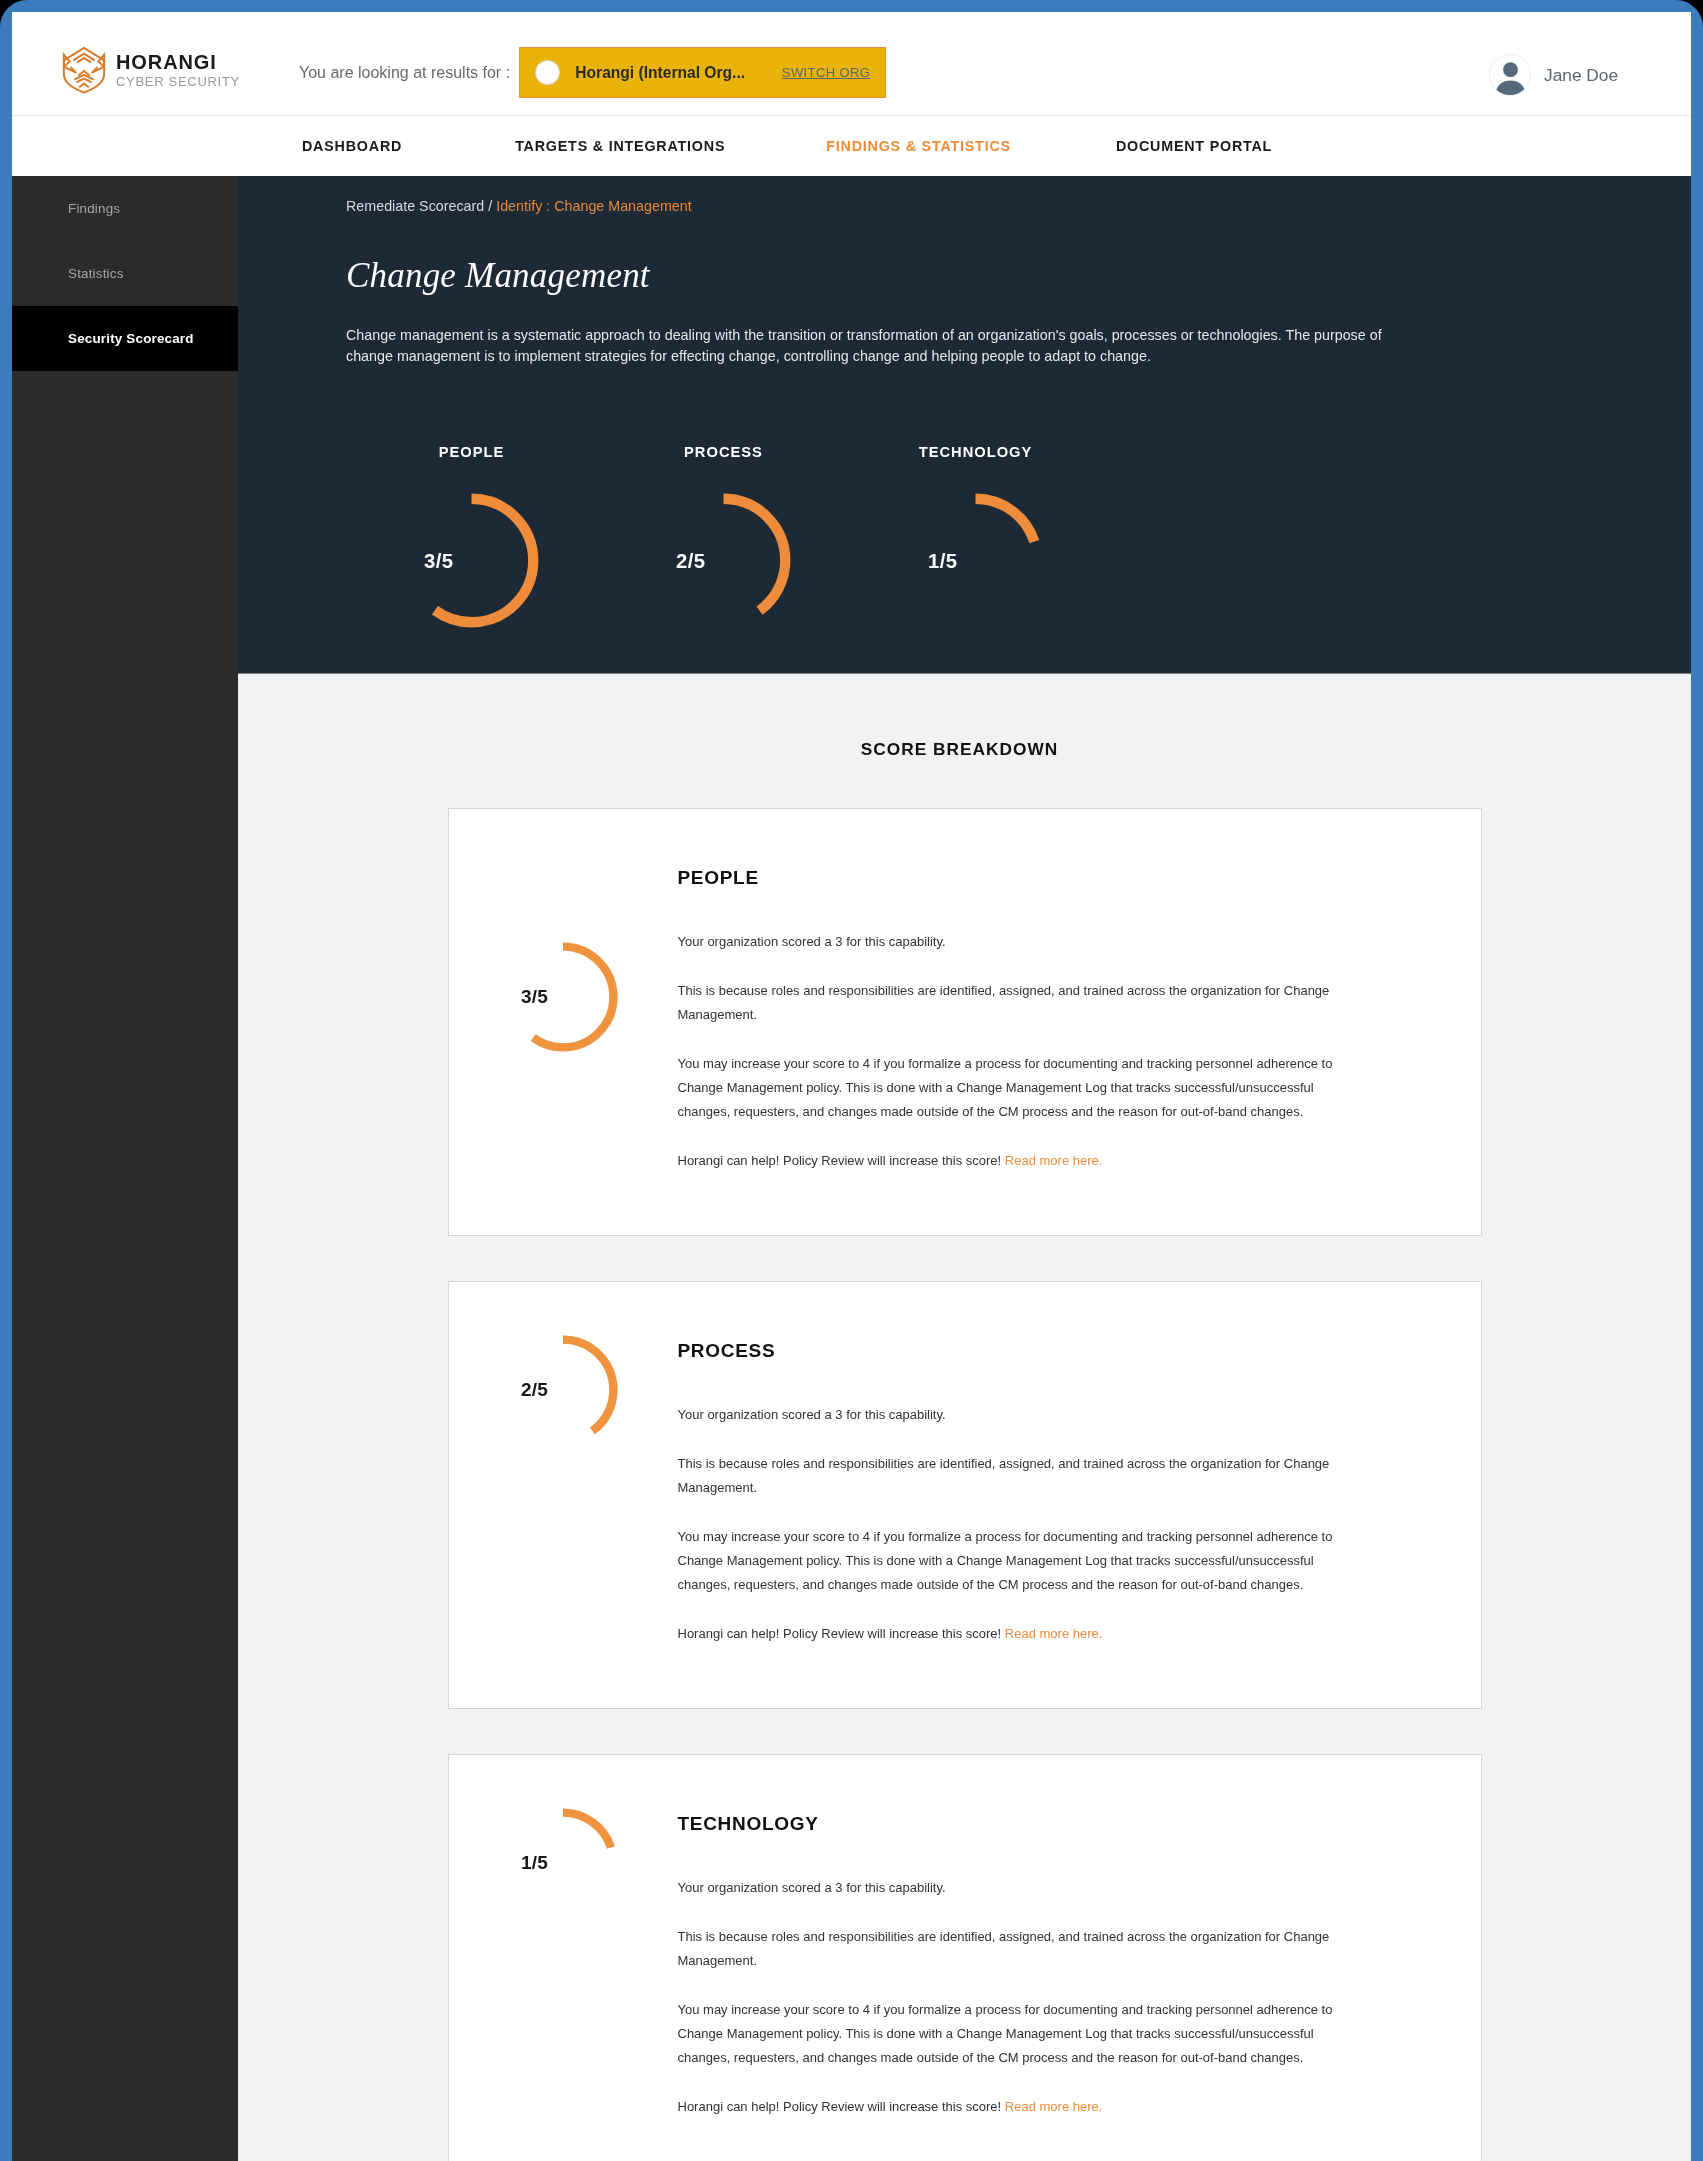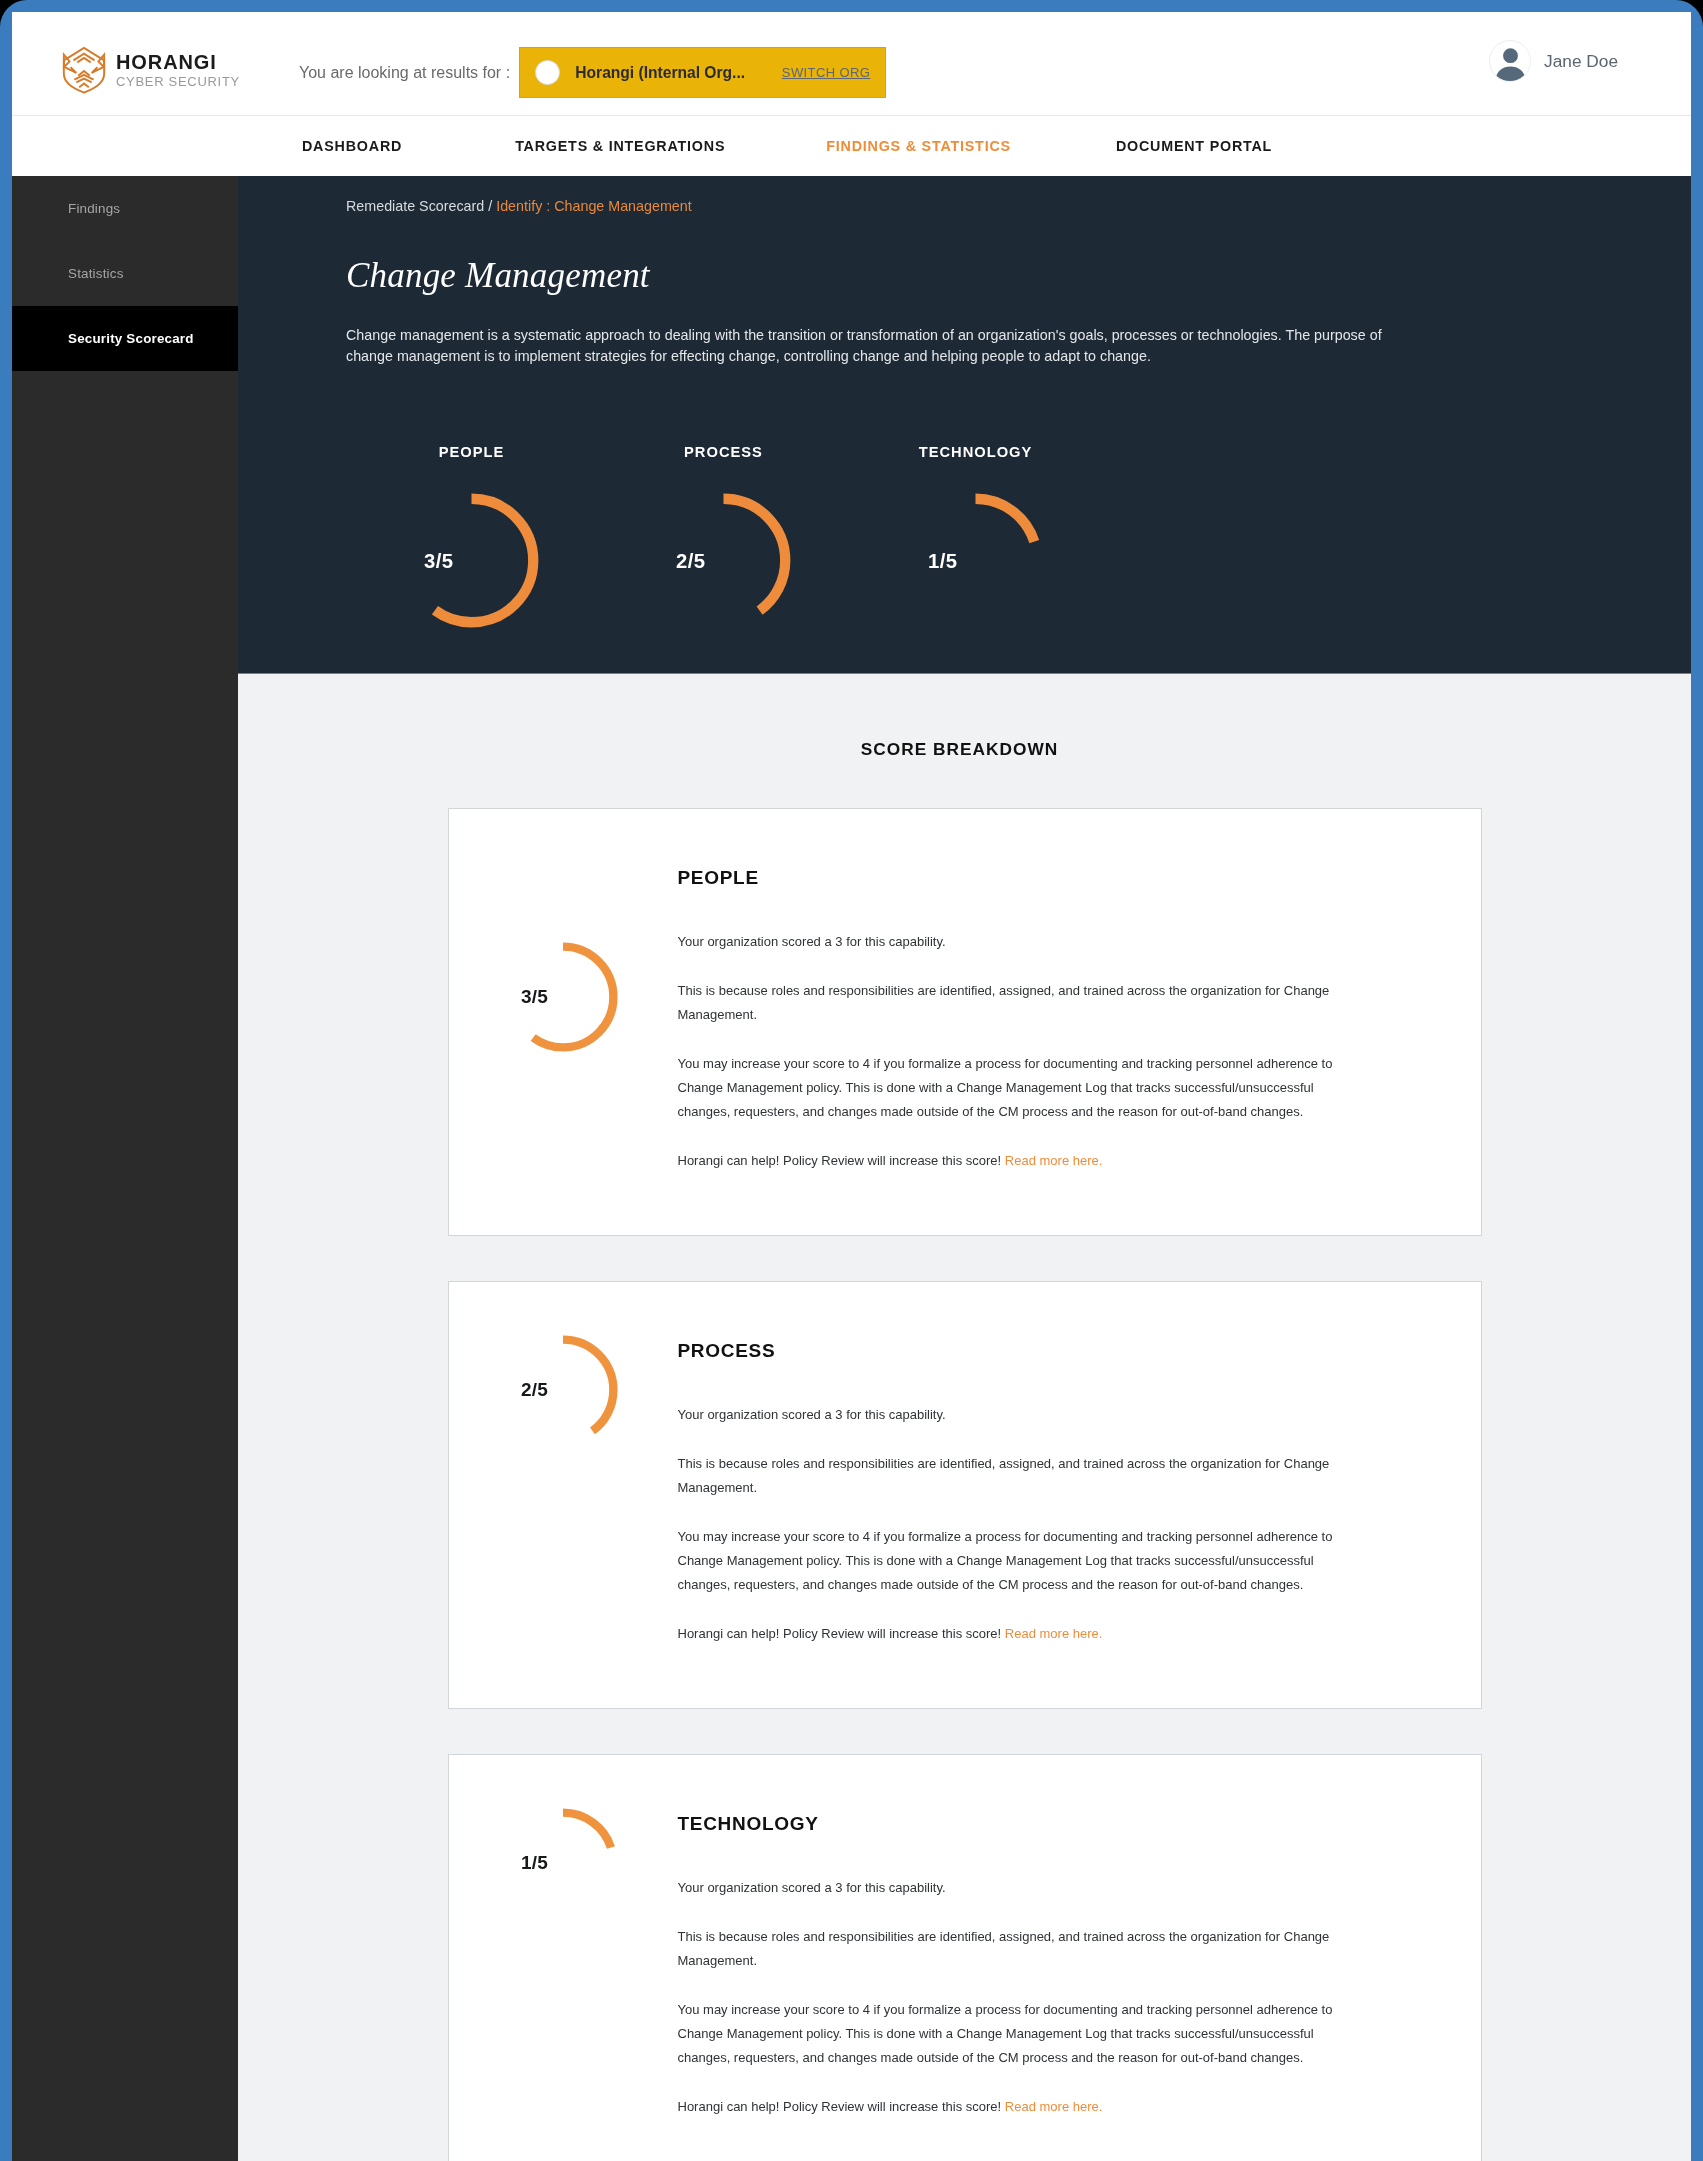--- a/index.html
+++ b/index.html
@@ -65,21 +65,21 @@
   #org-name {
     margin-left: 15.6px; font-size: 15.6px; font-weight: 700; color: #2b2b2b;
     white-space: nowrap; overflow: hidden;
   }
   #switch-org {
     margin-left: auto; font-size: 13px; letter-spacing: 0.4px; color: #5b6670;
     text-decoration: underline; white-space: nowrap; cursor: pointer;
   }
 
   #user-wrap {
-    position: absolute; right: 73px; top: 28px;
+    position: absolute; right: 73px; top: 42px;
     display: flex; align-items: center; gap: 13px;
   }
   #avatar {
     width: 42px; height: 42px; border-radius: 50%;
     border: 1.3px solid #edeef0; background: #fff;
     display: flex; align-items: flex-end; justify-content: center;
     overflow: hidden;
   }
   #user-name { font-size: 17.3px; color: #5a6570; }
 

